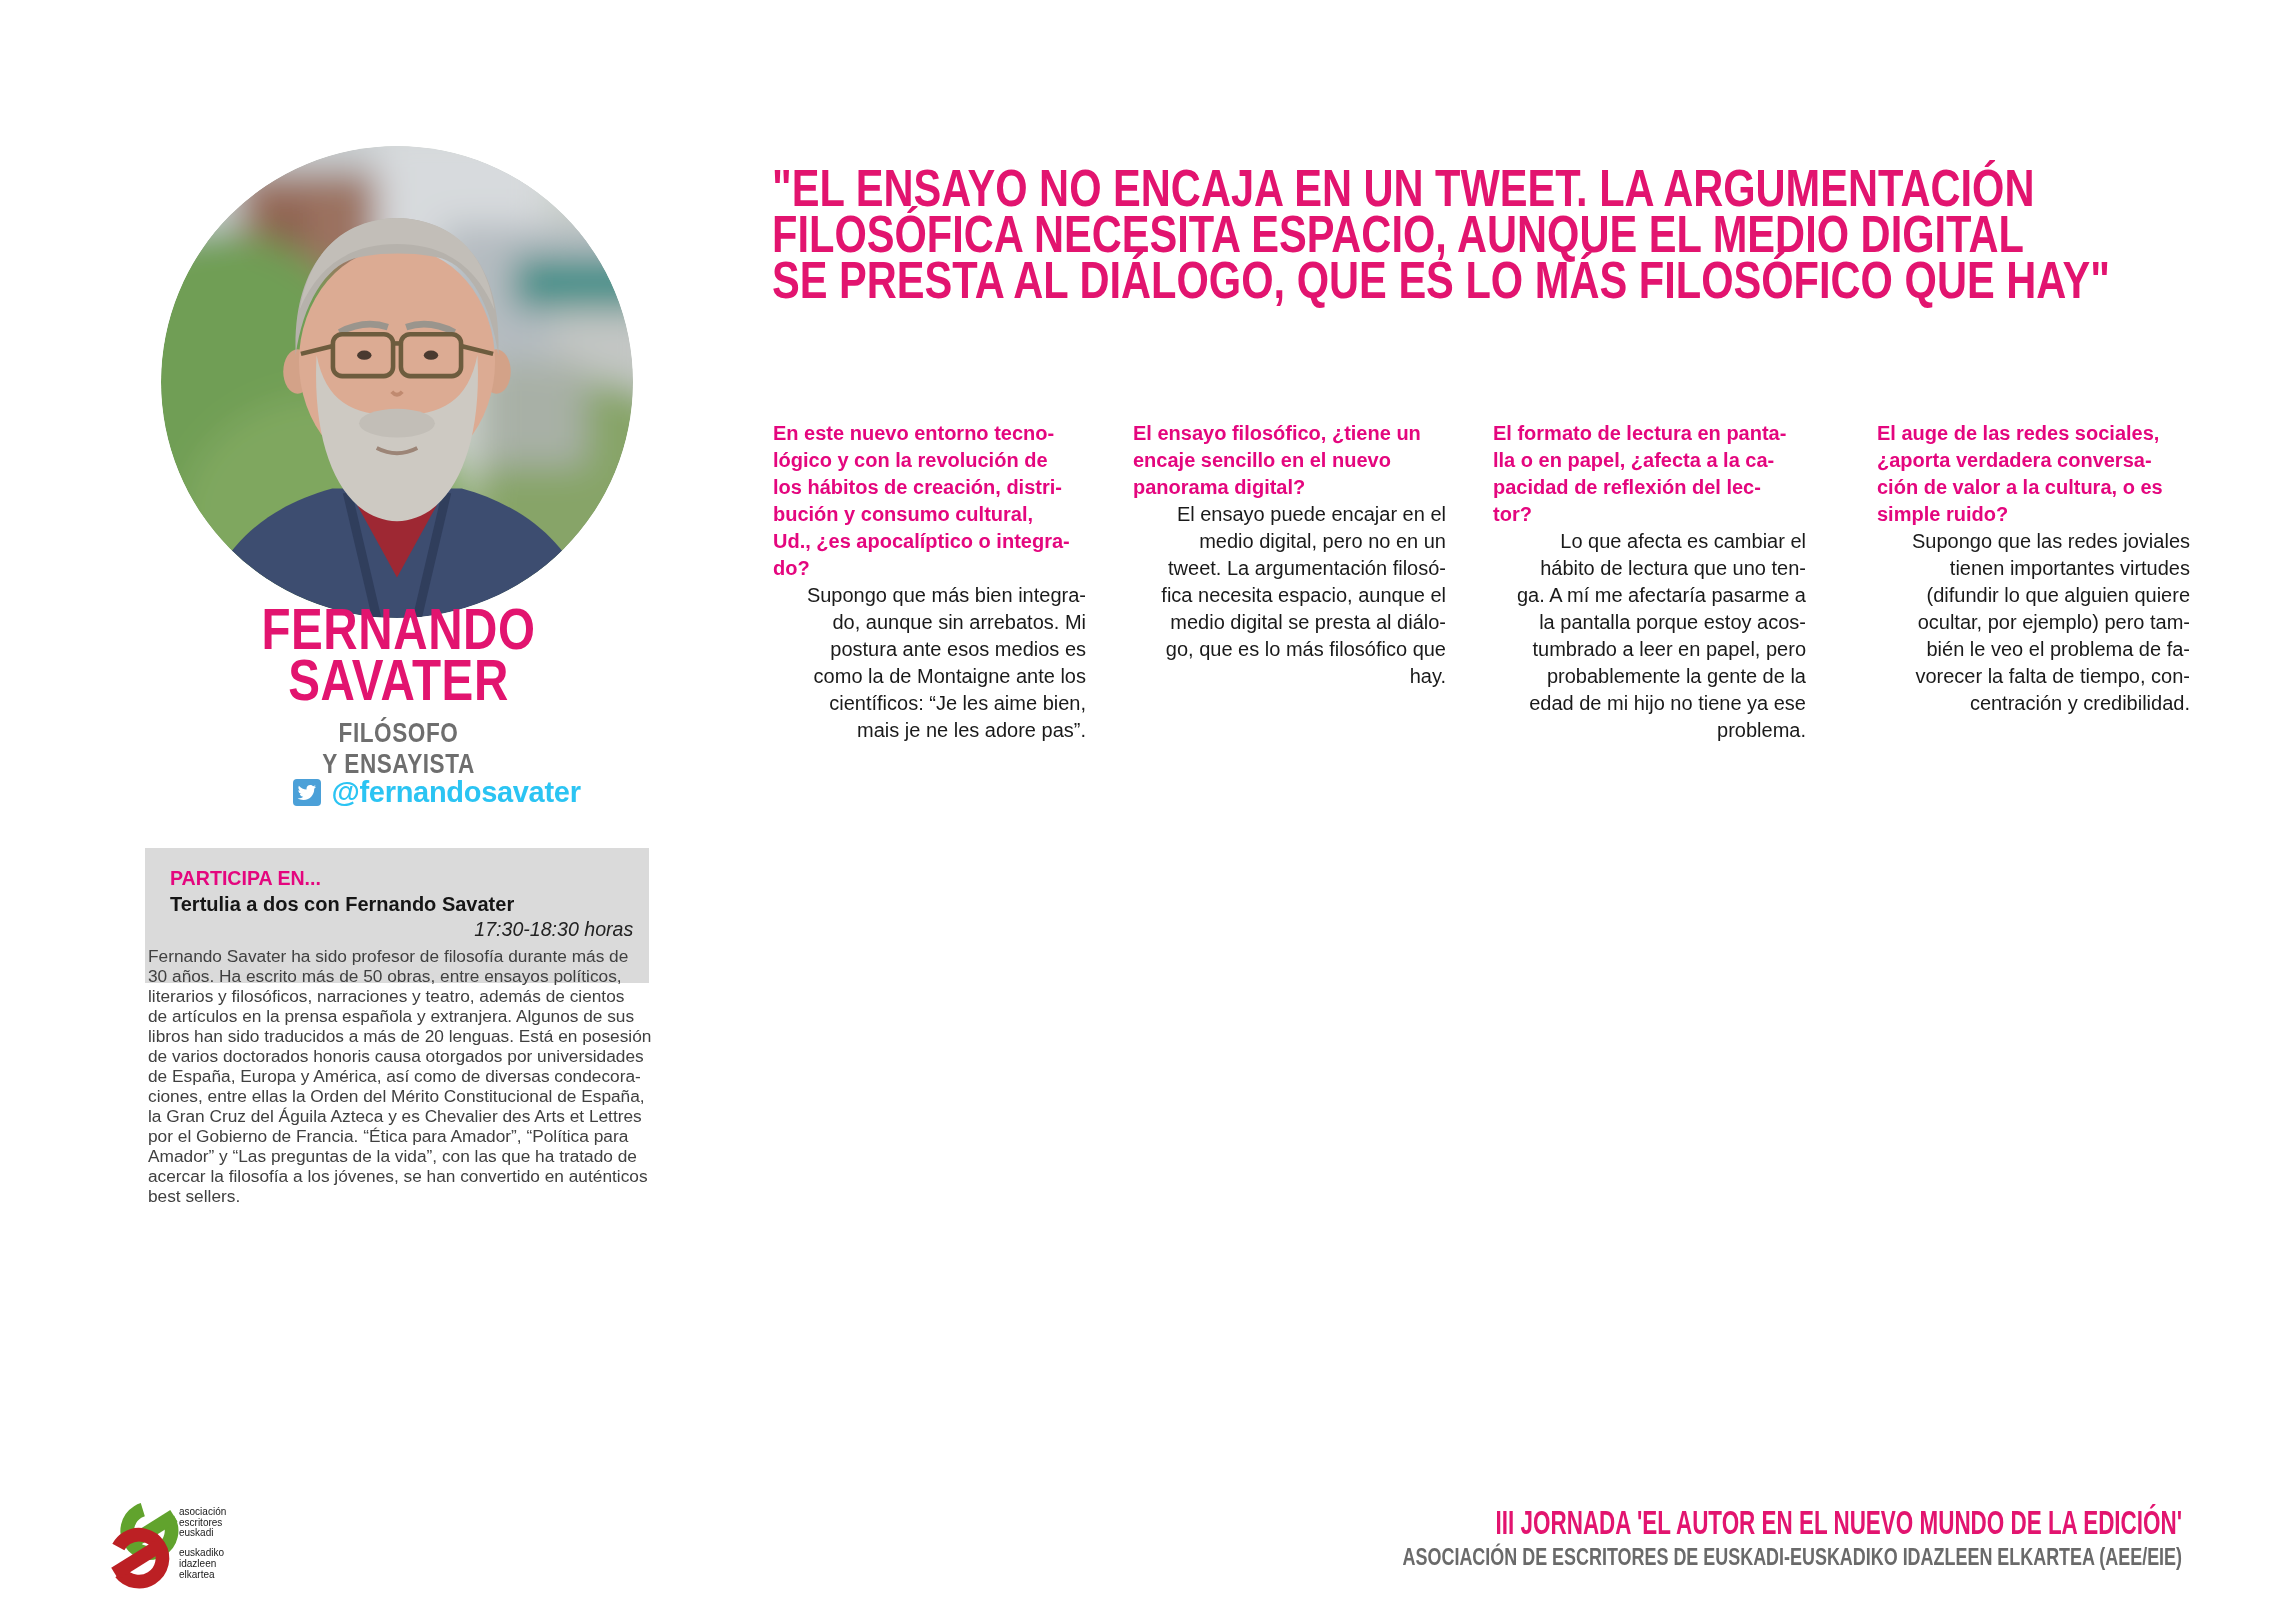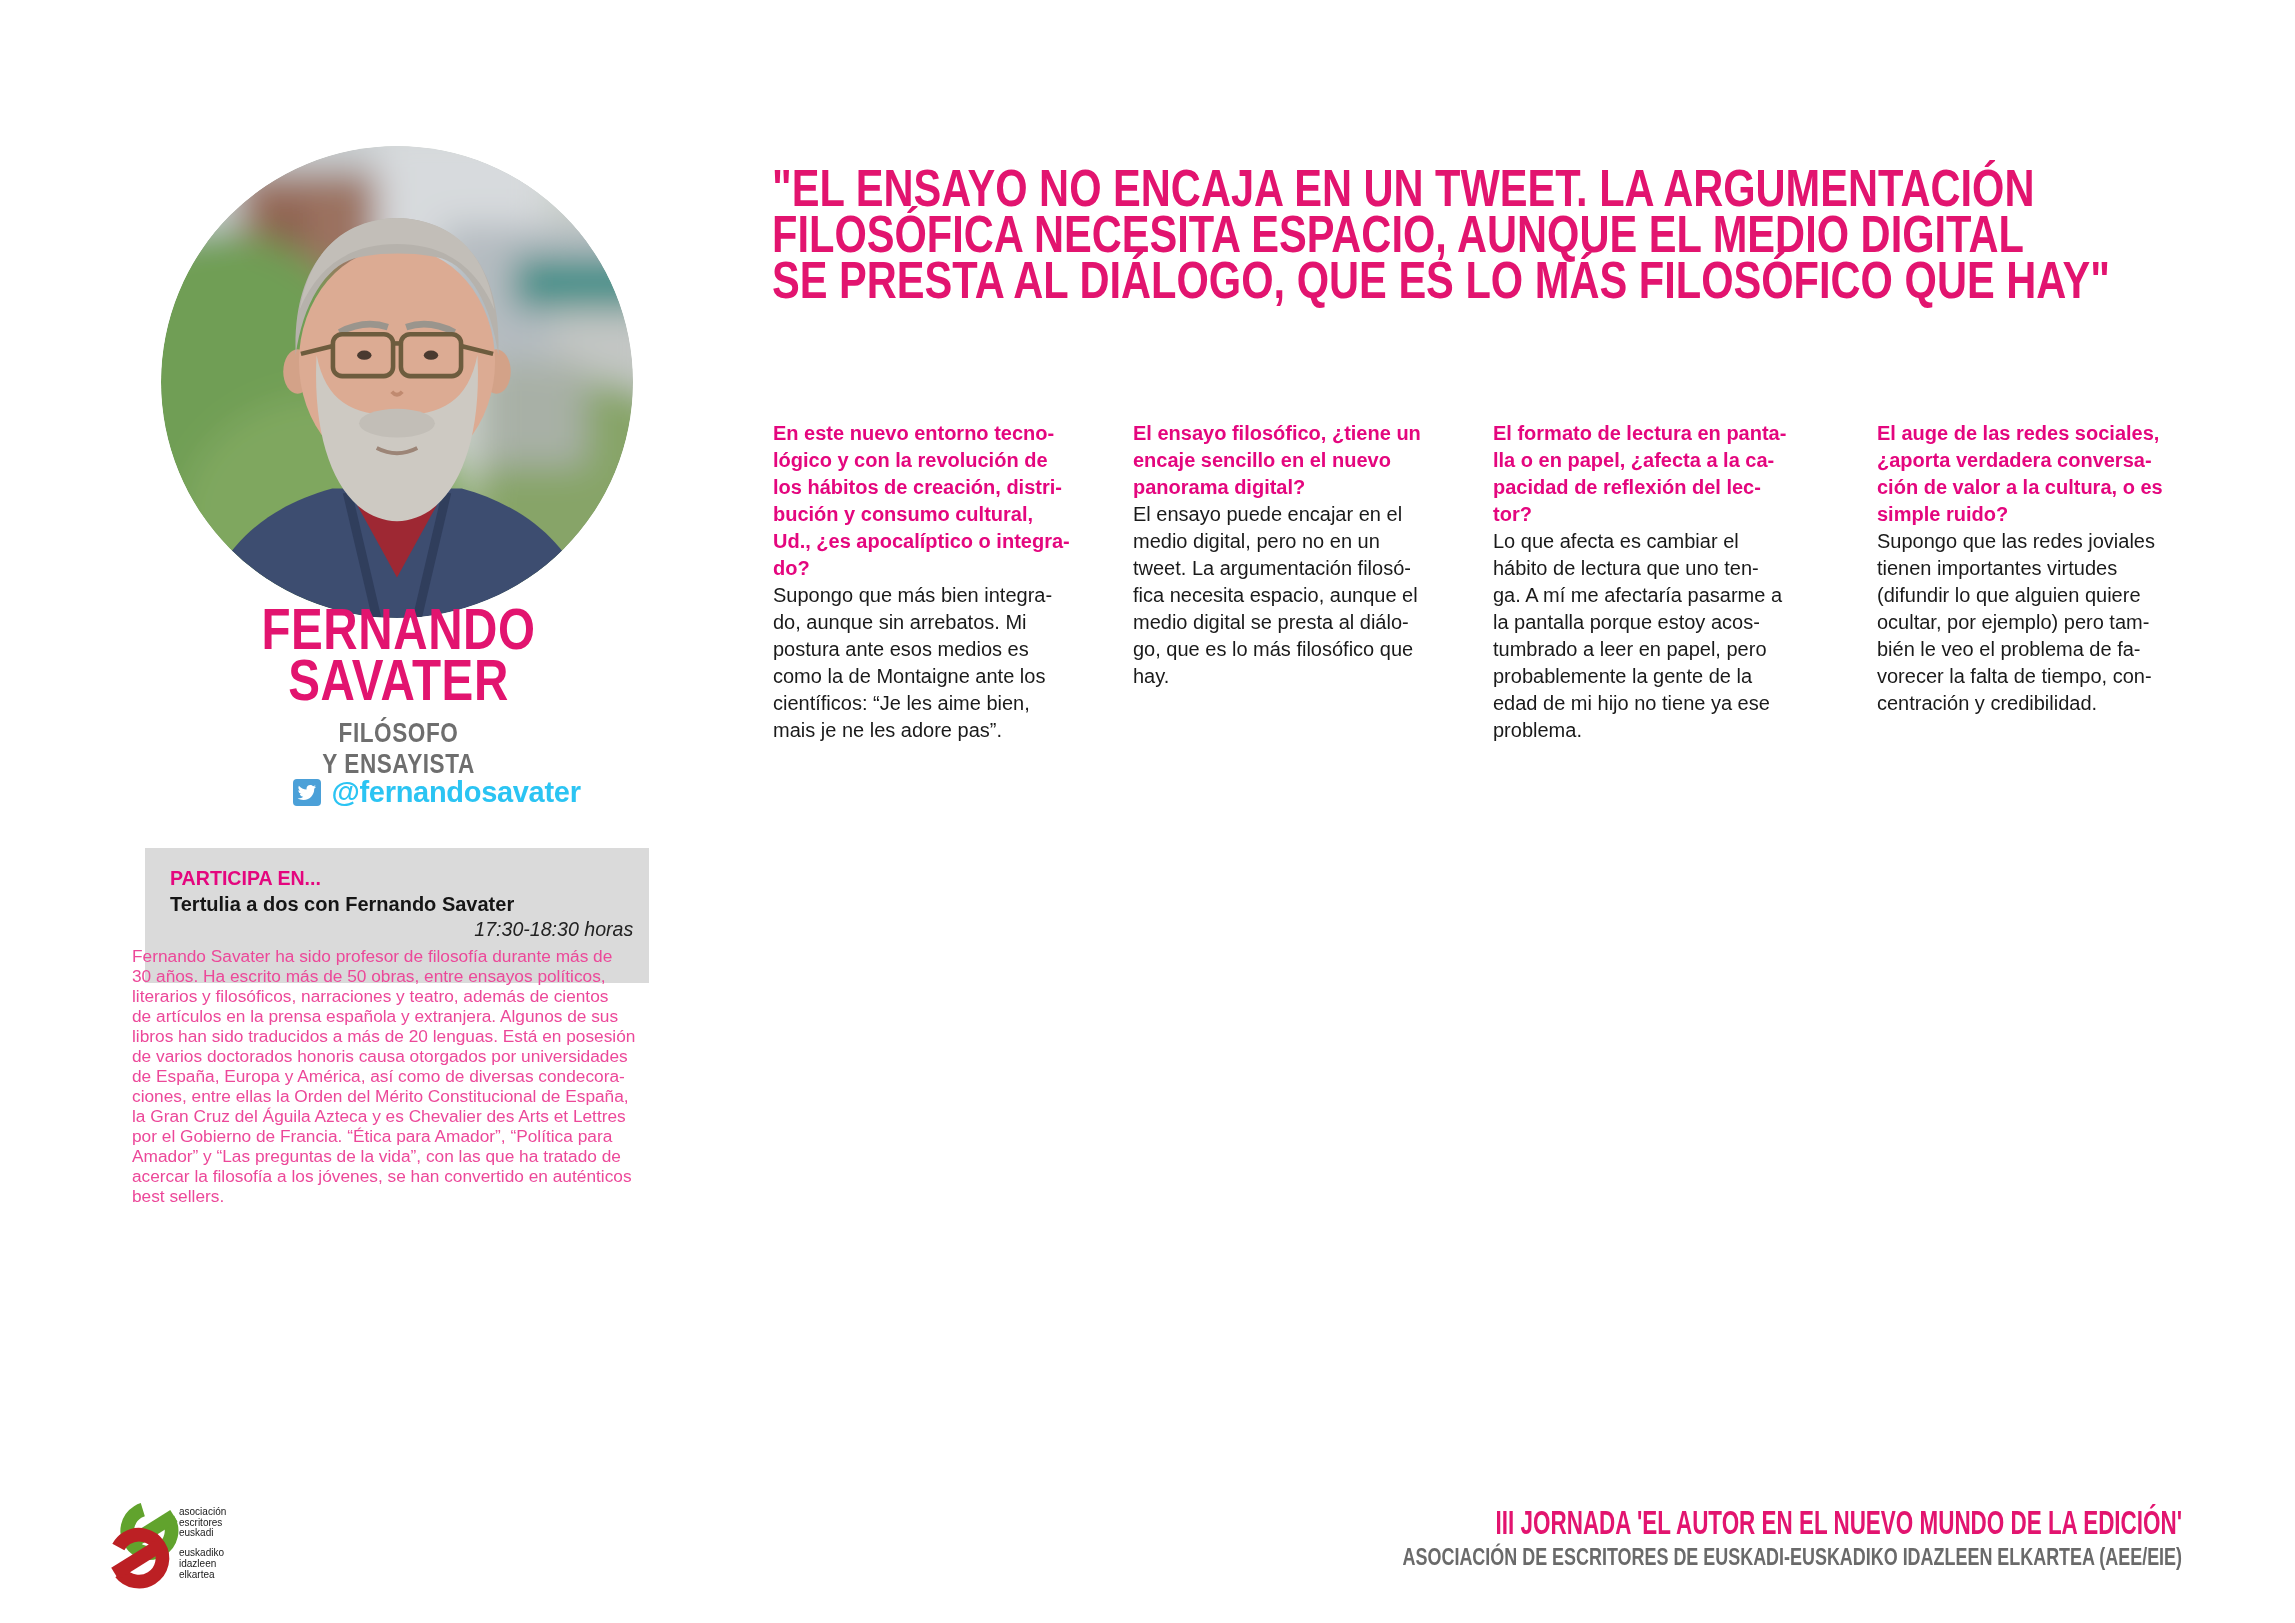--- a/index.html
+++ b/index.html
@@ -70,43 +70,43 @@
     background:var(--box-gray);
     box-sizing:border-box;
     padding:17px 15.7px 0 25px;
   }
   .event-kicker{font-size:19.6px;line-height:26px;font-weight:bold;color:var(--qpink);}
   .event-title{font-size:20px;line-height:26px;font-weight:bold;color:#151515;}
   .event-time{font-size:19.6px;line-height:25.5px;font-style:italic;color:#222222;text-align:right;}
 
   
   .bio{
-    left:132px;top:946px;width:536px;
+    left:148px;top:946px;width:536px;
     font-size:17.3px;line-height:20px;
-    color:#ec4899;
+    color:#404040;
     white-space:pre-line;
   }
 
   
   .headline{
     left:772px;top:165px;width:1734px;
     font-size:52px;line-height:46px;font-weight:800;
     color:var(--pink);
     transform:scaleX(0.80);transform-origin:0 0;
     white-space:pre-line;
   }
 
   
   .col{position:absolute;top:420px;width:313px;font-size:20px;line-height:27px;}
   .col-1{left:773px;}
   .col-2{left:1133px;}
   .col-3{left:1493px;}
   .col-4{left:1853px;margin-left:24px;}
   .question{font-weight:bold;color:var(--qpink);white-space:pre-line;}
-  .answer{color:var(--body-black);white-space:pre-line;}
+  .answer{color:var(--body-black);white-space:pre-line;text-align:right;}
 
   
   .footer-logo{left:109px;top:1498px;width:73px;height:93px;}
   .footer-logo svg{display:block;width:100%;height:100%;}
   .logo-text{
     left:179px;top:1507px;
     font-size:10px;line-height:10.7px;
     color:#1a1a1a;
   }
   .logo-text .blk{white-space:pre-line;}

